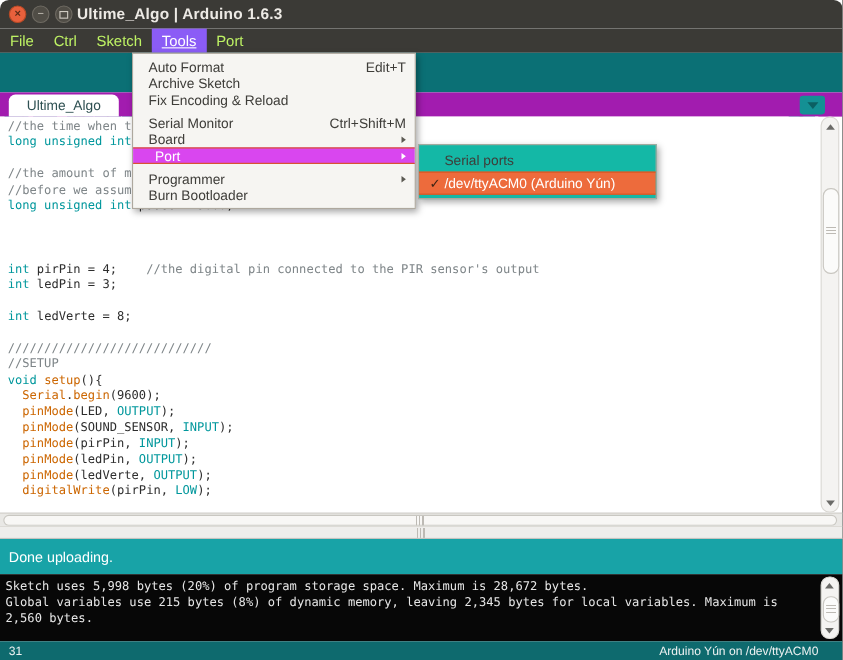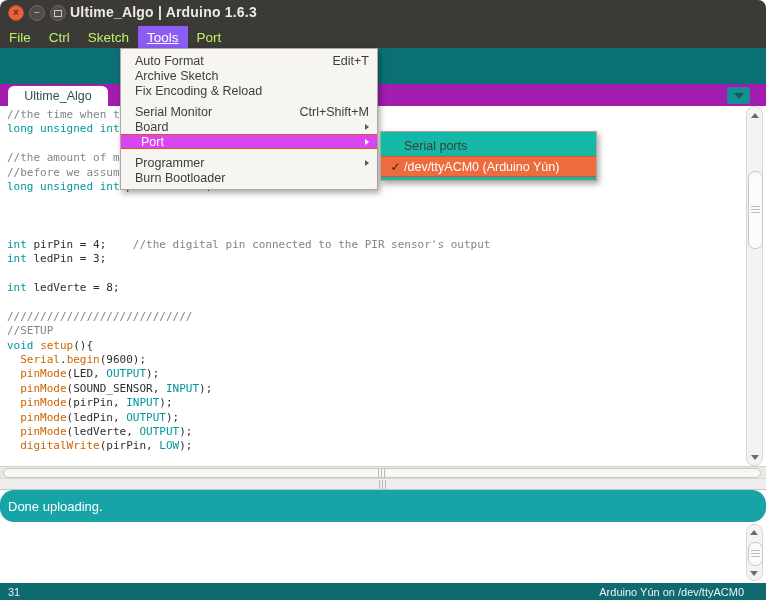--- a/index.html
+++ b/index.html
@@ -48,21 +48,21 @@
   .tri-down-s{width:0;height:0;border-left:4px solid transparent;border-right:4px solid transparent;border-top:5px solid #6b6b68;}
   .vthumb{position:absolute;left:1px;top:64px;width:13px;height:76px;background:#fbfbfa;border:1px solid #c9c7c1;border-radius:7px;display:flex;align-items:center;justify-content:center;}
   .grip-h{width:9px;height:8px;background:repeating-linear-gradient(to bottom,#bdbab4 0 1px,transparent 1px 3px);}
   .grip-v{width:8px;height:9px;background:repeating-linear-gradient(to right,#bdbab4 0 1px,transparent 1px 3px);}
 
   .hscroll{position:absolute;left:0;top:466px;width:766px;height:12px;background:#e9e8e5;border-top:1px solid #d2d0cb;box-sizing:border-box;}
   .hthumb{position:absolute;left:3px;top:1px;width:758px;height:10px;background:#f8f7f5;border:1px solid #c9c7c1;border-radius:6px;box-sizing:border-box;display:flex;align-items:center;justify-content:center;}
   .splitter{position:absolute;left:0;top:478px;width:766px;height:12px;background:#efeeec;border-top:1px solid #dbd9d4;border-bottom:1px solid #c6c4bf;box-sizing:border-box;display:flex;align-items:center;justify-content:center;}
 
   
-  .statusbar{position:absolute;left:0;top:490px;width:766px;height:32px;background:#18a3a7;display:flex;align-items:center;color:#fff;font-size:13px;padding-left:8px;box-sizing:border-box;border-radius:14px;}
+  .statusbar{position:absolute;left:0;top:490px;width:766px;height:32px;background:#18a3a7;display:flex;align-items:center;color:#fff;font-size:13px;padding-left:8px;box-sizing:border-box;}
   .console{position:absolute;left:0;top:522px;width:766px;height:61px;background:#070707;color:#e6e6e6;font-family:"DejaVu Sans Mono",monospace;font-size:11px;line-height:14.5px;padding:4px 24px 0 5px;box-sizing:border-box;}
   .cscroll{position:absolute;right:3px;top:524px;width:17px;height:57px;background:#f4f3f1;border:1px solid #d9d7d2;box-sizing:border-box;border-radius:8px;}
   .cthumb{position:absolute;left:1px;top:17px;width:13px;height:22px;background:#fbfbfa;border:1px solid #c9c7c1;border-radius:7px;display:flex;align-items:center;justify-content:center;}
   .footer{position:absolute;left:0;top:583px;width:766px;height:17px;background:#0e6a6e;color:#eef2f2;font-size:11px;display:flex;align-items:center;justify-content:space-between;padding:0 22px 0 8px;box-sizing:border-box;}
 
   
   .menu-panel{position:absolute;left:120px;top:48px;width:258px;background:#f6f5f2;border:1px solid #aea89e;box-shadow:2px 3px 6px rgba(0,0,0,.35);box-sizing:border-box;padding:4px 0;z-index:50;}
   .menu-item{height:15px;display:flex;align-items:center;padding:0 8px 0 14px;font-size:12.5px;color:#3e3d39;}
   .menu-item .lbl{flex:1;}
   .menu-item .sc{color:#3e3d39;}
@@ -174,20 +174,25 @@
   </div>
 
   <div class="splitter">
       <div class="grip-v"></div>
     </div>
 
   <div class="statusbar">
     <span>Done uploading.</span>
   </div>
 
+  <div class="console" id="console">
+      <div>Sketch uses 5,998 bytes (20%) of program storage space. Maximum is 28,672 bytes.</div>
+      <div>Global variables use 215 bytes (8%) of dynamic memory, leaving 2,345 bytes for local variables. Maximum is</div>
+      <div>2,560 bytes.</div>
+    </div>
   <div class="cscroll">
     <div class="arrow" style="top:1px;left:0;width:13px;height:12px;position:absolute;display:flex;align-items:center;justify-content:center;">
         <div class="tri-up-s"></div>
       </div>
     <div class="cthumb">
         <div class="grip-h"></div>
       </div>
     <div class="arrow" style="bottom:1px;left:0;width:13px;height:12px;position:absolute;display:flex;align-items:center;justify-content:center;">
         <div class="tri-down-s"></div>
       </div>

